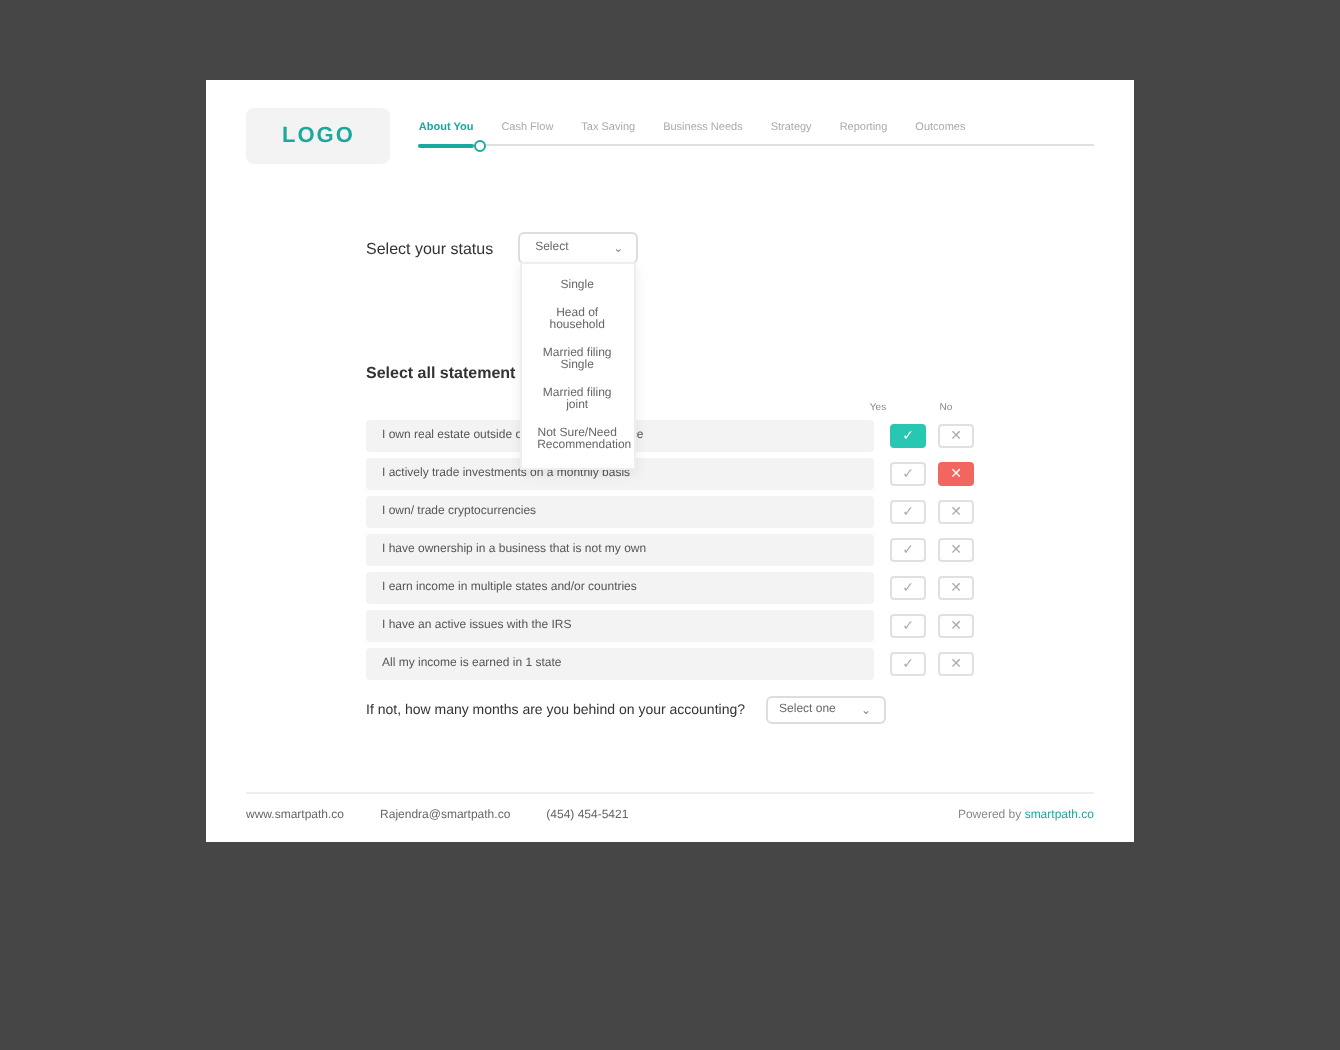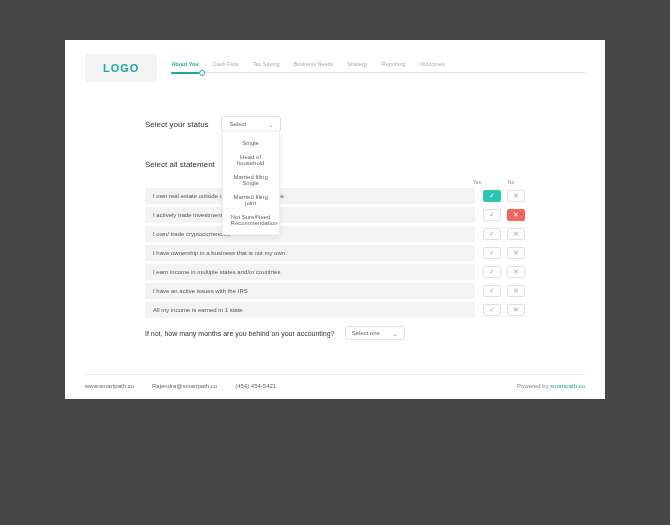--- a/index.html
+++ b/index.html
@@ -8,21 +8,21 @@
     font-family: Arial, sans-serif;
     display: flex;
     justify-content: center;
     align-items: flex-start;
     padding: 40px 0;
     width: 670px;
     height: 525px;
   }
   .app {
     background: #fff;
-    width: 540px;
+    width: 464px;
     padding: 14px 20px 10px 20px;
     position: relative;
   }
   .header {
     display: flex;
     align-items: center;
     gap: 14px;
   }
   .logo {
     background: #f3f3f3;
@@ -105,21 +105,21 @@
     z-index: 10;
     padding: 4px 0;
   }
   .dropdown-item {
     font-size: 6px;
     color: #666;
     padding: 4px 8px;
     text-align: center;
     cursor: pointer;
   }
-  .section-label { font-size: 8px; color: #333; margin-top: 28px; margin-bottom: 10px; }
+  .section-label { font-size: 8px; color: #333; margin-top: 50px; margin-bottom: 10px; font-weight: bold; }
   .statements { margin-top: 6px; }
   .table-header {
     display: flex;
     justify-content: flex-end;
     gap: 18px;
     font-size: 5px;
     color: #888;
     padding-right: 6px;
     margin-bottom: 3px;
   }

